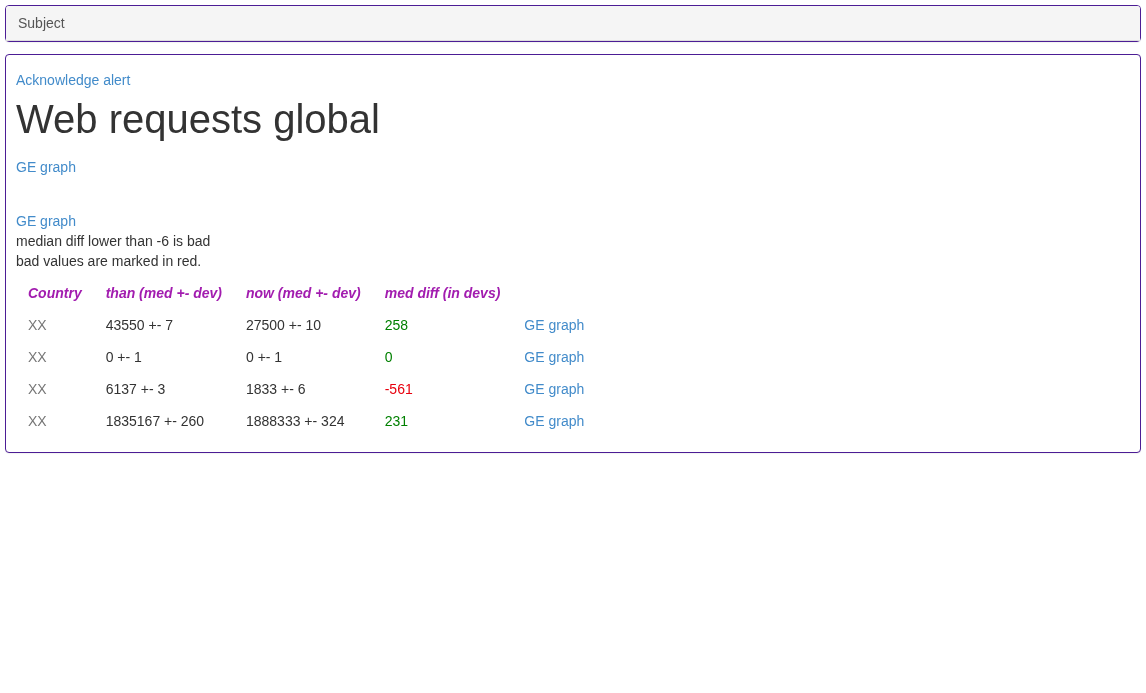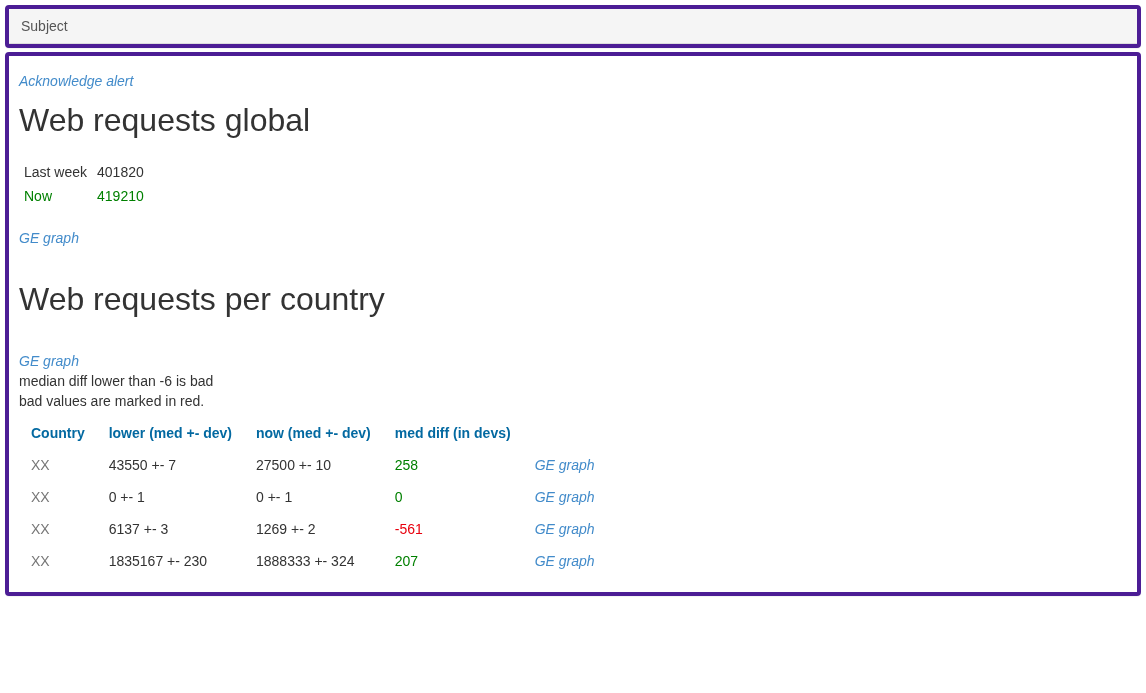--- a/index.html
+++ b/index.html
@@ -11,42 +11,42 @@
     font-size: 14px;
     color: #333333;
   }
   .page {
     width: 1146px;
     min-height: 693px;
     padding: 5px;
   }
   .panel {
     background: #ffffff;
-    border: 4px solid #4c1d95;
+    border: 1px solid #4c1d95;
     border-radius: 4px;
-    margin-bottom: 4px;
+    margin-bottom: 12px;
     box-shadow: 0 1px 1px rgba(0,0,0,0.05);
   }
   .panel-heading {
     background: #f5f5f5;
     border-bottom: 1px solid #dddddd;
     border-radius: 3px 3px 0 0;
     padding: 7px 12px;
     color: #555555;
     line-height: 20px;
   }
   .panel-body { padding: 15px 10px; }
   .panel-body.subject-body { padding: 18px 10px; line-height: 20px; }
 
-  a { color: #428bca; text-decoration: none; cursor: pointer; font-style: italic; }
+  a { color: #428bca; text-decoration: none; cursor: pointer; }
 
   p { margin: 0 0 10px 0; line-height: 20px; }
 
   h1 {
-    font-size: 32px;
+    font-size: 40px;
     font-weight: 500;
     line-height: 35px;
     margin: 24px 0 10px 0;
     color: #333333;
     letter-spacing: 0;
   }
   h1.first { margin-top: 12px; }
   h1.second { margin-top: 34px; }
 
   .muted { color: #777777; }
@@ -72,21 +72,21 @@
 
   
   table.country { margin-top: 6px; }
   table.country th, table.country td {
     padding: 6px 12px;
     line-height: 20px;
     text-align: left;
     white-space: nowrap;
     font-weight: normal;
   }
-  table.country th { font-weight: bold; color: #0369a1; }
+  table.country th { font-weight: bold; color: #a21caf; font-style: italic; }
   table.country .c1 { min-width: 44px; }
   table.country .c2 { min-width: 106px; }
   table.country .c3 { min-width: 105px; }
   table.country .c4 { min-width: 106px; }
 </style>
 </head>
 <body>
 
 <div class="page">
 
@@ -96,50 +96,37 @@
 
   <div class="panel">
     <div class="panel-body">
 
       <p>
         <a href="#">Acknowledge alert</a>
       </p>
 
       <h1 class="first">Web requests global</h1>
 
-      <table class="mini">
-        <tbody>
-          <tr class="normal">
-            <td class="label-cell">Last week</td>
-            <td>401820</td>
-          </tr>
-          <tr class="good">
-            <td class="label-cell">Now</td>
-            <td>419210</td>
-          </tr>
-        </tbody>
-      </table>
 
       <p class="ge-standalone">
         <a href="#">GE graph</a>
       </p>
 
-      <h1 class="second">Web requests per country</h1>
 
       <p class="notes">
         <a href="#">GE graph</a><br>
         <span>median diff lower than -6 is bad</span><br>
         <span>bad values are marked in red.</span>
       </p>
 
       <table class="country">
         <thead>
           <tr>
             <th class="c1">Country</th>
-            <th class="c2">lower (med +- dev)</th>
+            <th class="c2">than (med +- dev)</th>
             <th class="c3">now (med +- dev)</th>
             <th class="c4">med diff (in devs)</th>
             <th></th>
           </tr>
         </thead>
         <tbody>
           <tr>
             <td class="c1 muted">XX</td>
             <td class="c2">43550 +- 7</td>
             <td class="c3">27500 +- 10</td>
@@ -153,31 +140,31 @@
             <td class="c2">0 +- 1</td>
             <td class="c3">0 +- 1</td>
             <td class="c4 good">0</td>
             <td>
               <a href="#">GE graph</a>
             </td>
           </tr>
           <tr>
             <td class="c1 muted">XX</td>
             <td class="c2">6137 +- 3</td>
-            <td class="c3">1269 +- 2</td>
+            <td class="c3">1833 +- 6</td>
             <td class="c4 bad">-561</td>
             <td>
               <a href="#">GE graph</a>
             </td>
           </tr>
           <tr>
             <td class="c1 muted">XX</td>
-            <td class="c2">1835167 +- 230</td>
+            <td class="c2">1835167 +- 260</td>
             <td class="c3">1888333 +- 324</td>
-            <td class="c4 good">207</td>
+            <td class="c4 good">231</td>
             <td>
               <a href="#">GE graph</a>
             </td>
           </tr>
         </tbody>
       </table>
 
     </div>
   </div>
 

